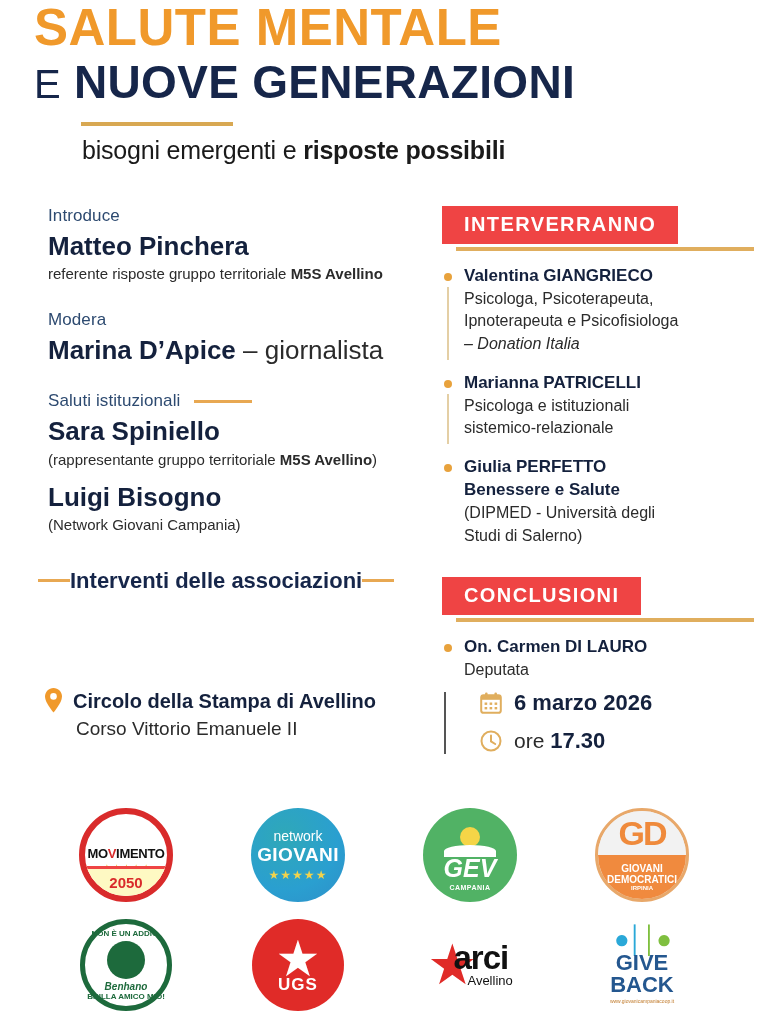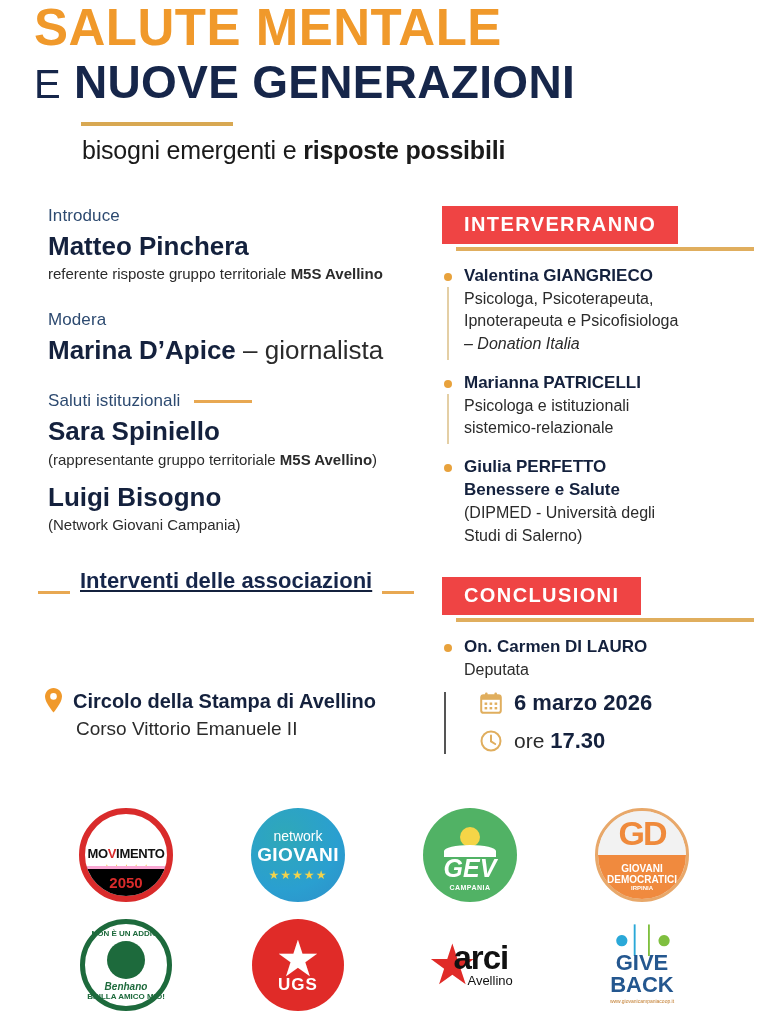--- a/index.html
+++ b/index.html
@@ -46,22 +46,22 @@
   .role-label-row .dash { width: 58px; height: 3px; background: #e8a852; }
   .person-name { font-size: 26px; font-weight: bold; color: #14213d; line-height: 1.25; }
   .person-name .light { font-weight: normal; color: #2b2b2b; }
   .person-sub { font-size: 15px; color: #2b2b2b; line-height: 1.45; margin-top: 1px; }
   .person-sub b { font-weight: bold; }
   .group { margin-bottom: 25px; }
   .group.tight { margin-bottom: 18px; }
   .sub-person { margin-top: 10px; }
 
   .assoc-band {
-    display: flex; align-items: flex-end; gap: 10px;
-    margin-top: 32px; margin-left: -10px; text-decoration: underline;
+    display: flex; align-items: center; gap: 0;
+    margin-top: 32px; margin-left: -10px;
   }
   .assoc-band .dash { width: 32px; height: 3px; background: #e8a852; flex: none; }
   .assoc-band .txt { font-size: 22px; font-weight: bold; color: #16264a; white-space: nowrap; }
 
   
   .section-head { margin-bottom: 14px; }
   .section-head .band {
     display: inline-block; background: #ef4444; color: #ffffff;
     font-size: 20px; font-weight: bold; letter-spacing: 1.4px;
     padding: 7px 22px 8px 22px;
@@ -109,21 +109,21 @@
   }
   .circ { border-radius: 50%; display: flex; flex-direction: column;
           align-items: center; justify-content: center; position: relative; }
 
   
   .m2050 { width: 94px; height: 94px; background: #fff; border: 6px solid #d92b2b;
            overflow: hidden; }
   .m2050 .top { font-size: 13px; font-weight: bold; color: #111; letter-spacing: -0.3px; margin-top: 10px; }
   .m2050 .stars { font-size: 12px; color: #f2c43c; letter-spacing: -1px; line-height: 1; margin: 2px 0 0; }
   .m2050 .band { position: absolute; bottom: 0; left: 0; right: 0; height: 30px;
-                 background: #000000; border-top: 3px solid #f9a8d4; display: flex;
+                 background: #fef9c3; border-top: 3px solid #ef4444; display: flex;
                  align-items: center; justify-content: center; }
   .m2050 .band span { color: #d92b2b; font-weight: bold; font-size: 15px; }
 
   
   .ng { width: 94px; height: 94px;
         background: radial-gradient(circle at 35% 30%, #2fa8b8, #2a9fd0 60%, #2e8fc9); }
   .ng .l1 { color: #fff; font-size: 14px; }
   .ng .l2 { color: #fff; font-size: 19px; font-weight: bold; letter-spacing: 0.4px; }
   .ng .stars { color: #f2d34c; font-size: 12px; letter-spacing: 1px; margin-top: 2px; }
 

